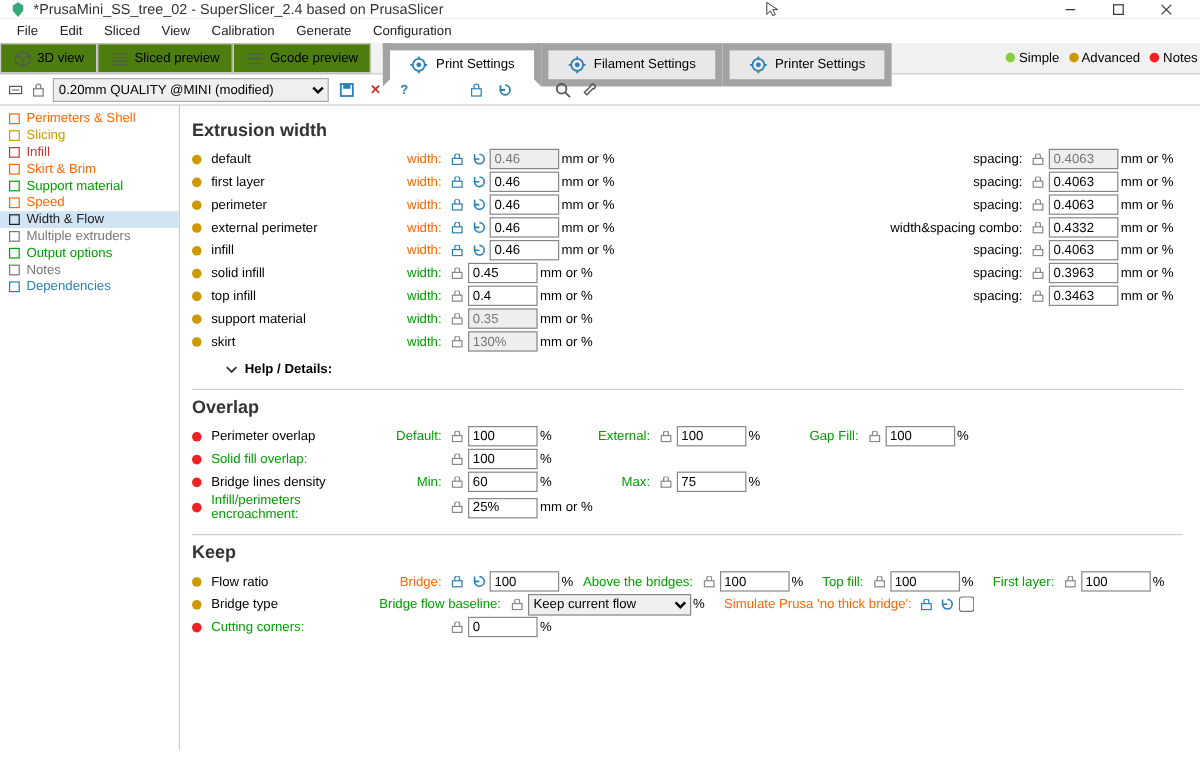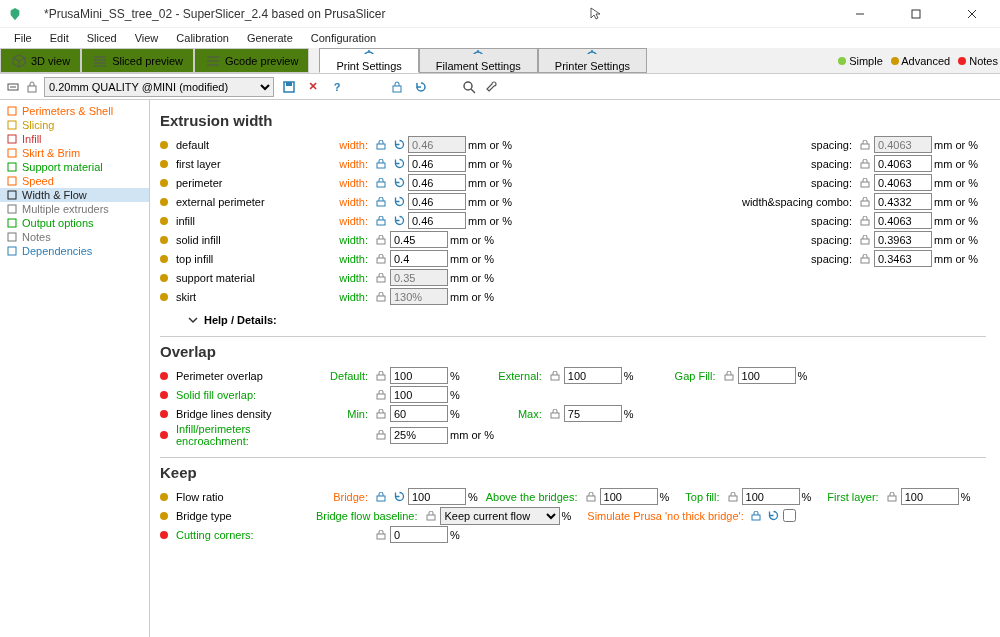--- a/index.html
+++ b/index.html
@@ -1,28 +1,28 @@
 <!DOCTYPE html>
 <html><head>
 <meta charset="utf-8">
 <style>
 * { box-sizing: border-box; margin: 0; padding: 0; font-family: "Segoe UI", Tahoma, sans-serif; font-size: 11px; }
 body { background: #fff; width: 1000px; height: 637px; overflow: hidden; }
-.titlebar { height: 28px; display: flex; align-items: center; padding: 0 8px; border-bottom: 1px solid #eee; gap: 16px; }
+.titlebar { height: 16px; display: flex; align-items: center; padding: 0 8px; border-bottom: 1px solid #eee; }
 .titlebar .app-icon { width: 14px; height: 14px; margin-right: 6px; }
 .titlebar .title { flex: 1; font-size: 12px; color: #333; }
 .titlebar .wbtn { width: 40px; height: 24px; display: flex; align-items: center; justify-content: center; }
 .menubar { height: 20px; display: flex; align-items: center; padding: 0 6px; gap: 2px; }
 .menubar span { padding: 2px 8px; font-size: 11px; color: #222; }
 .tabstrip { height: 26px; background: #f1f1f1; border-bottom: 1px solid #ccc; display: flex; align-items: stretch; }
 .tabstrip .plater { display: flex; align-items: center; }
 .tabstrip .plater .pbtn { display: flex; align-items: center; gap: 4px; padding: 0 10px; border: 1px solid #ccc; background: #4d7c0f; height: 100%; }
 .tabstrip .plater .pbtn svg { width: 16px; height: 16px; }
 .tabstrip .cfgtabs { display: flex; margin-left: 10px; }
-.tabstrip .cfgtab { display: flex; align-items: center; gap: 6px; padding: 0 16px; border: 1px solid #a3a3a3; background: #e8e8e8; height: 100%; flex-direction: column; }
+.tabstrip .cfgtab { display: flex; align-items: center; gap: 6px; padding: 12px 16px; border: 6px solid #a3a3a3; background: #e8e8e8; height: 100%; }
 .tabstrip .cfgtab.active { background: #fff; border-bottom-color: #fff; }
 .tabstrip .expert { margin-left: auto; display: flex; align-items: center; padding-right: 2px; gap: 8px; }
 .tabstrip .expert .dot { width: 8px; height: 8px; border-radius: 50%; display: inline-block; }
 .presetbar { height: 26px; display: flex; align-items: center; padding: 2px 6px; gap: 6px; border-bottom: 1px solid #ccc; }
 .presetbar select { flex: 0 0 230px; height: 20px; font-size: 11px; border: 1px solid #aaa; }
 .presetbar .ibtn { width: 18px; height: 18px; display: flex; align-items: center; justify-content: center; color: #2a7fb5; }
 .workarea { display: flex; height: calc(637px - 28px - 20px - 26px - 26px); }
 .sidebar { width: 150px; border-right: 1px solid #ccc; padding: 4px 0; overflow-y: auto; }
 .sidebar .sbitem { display: flex; align-items: center; gap: 4px; padding: 1px 6px; cursor: default; }
 .sidebar .sbitem.sel { background: #d0e4f4; }
@@ -638,21 +638,21 @@
           </svg>
         </span>
         <input class="txt" value="100" style="">
         <span class="unit">%</span>
       </div>
       <div class="row"><span class="bullet b-cc9900"></span><span class="label">Bridge type</span><span class="c-00a000" style="padding-right:4px">Bridge flow baseline:</span><span class="lock">
           <svg width="10" height="10">
             <rect x="1" y="4" width="8" height="5" fill="none" stroke="#888"></rect>
             <path d="M3 4V2a2 2 0 0 1 4 0V4" fill="none" stroke="#888"></path>
           </svg>
-        </span><select style="width:120px"><option>Keep current flow</option></select><span class="unit">%</span><span style="width:8px"></span><span class="c-ff6600">Simulate Prusa 'no thick bridge':</span>&nbsp;<span class="lock">
+        </span><select style="width:136px"><option>Keep current flow</option></select><span class="unit">%</span><span style="width:8px"></span><span class="c-ff6600">Simulate Prusa 'no thick bridge':</span>&nbsp;<span class="lock">
           <svg width="10" height="10">
             <rect x="1" y="4" width="8" height="5" fill="none" stroke="#2a7fb5"></rect>
             <path d="M3 4V2a2 2 0 0 1 4 0V4" fill="none" stroke="#2a7fb5"></path>
           </svg>
         </span><span class="reset">
           <svg width="11" height="11">
             <path d="M5.5 1.5a4 4 0 1 1-4 4" fill="none" stroke="#2a7fb5" stroke-width="1.3"></path>
             <path d="M1.5 1.5v4h4" fill="none" stroke="#2a7fb5" stroke-width="1.3"></path>
           </svg>
         </span><input type="checkbox" style=""></div>

